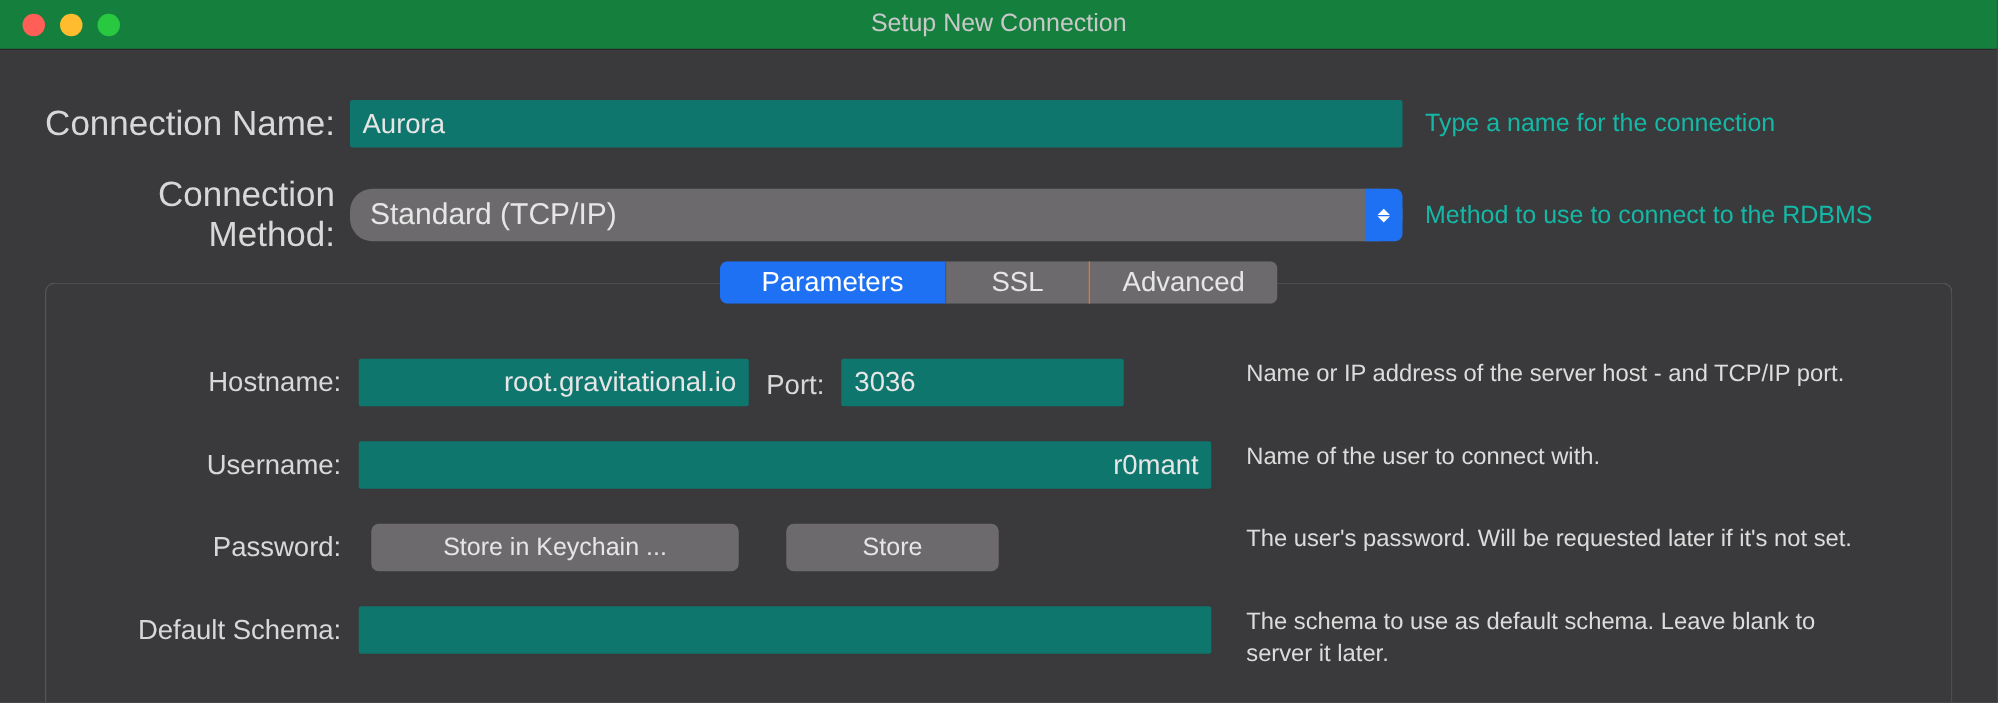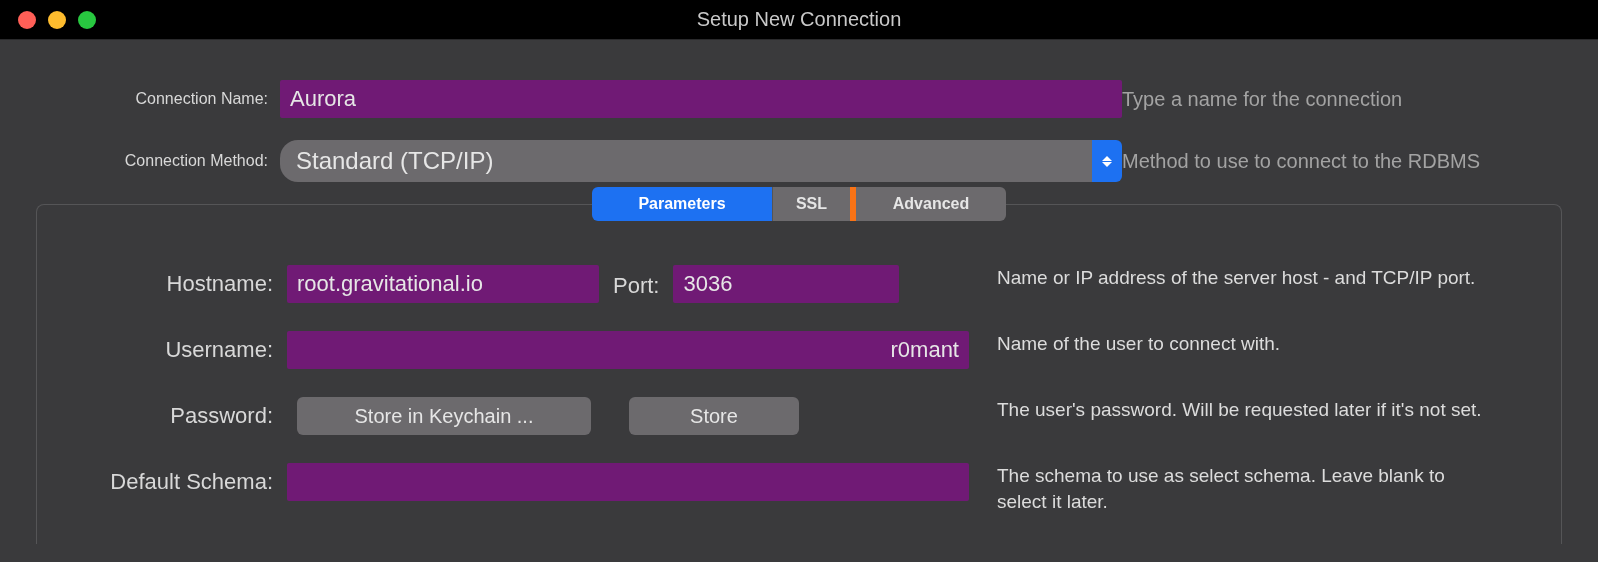--- a/index.html
+++ b/index.html
@@ -7,21 +7,21 @@
     background: #3a3a3c;
     font-family: -apple-system, "Helvetica Neue", Arial, sans-serif;
     font-size: 20px;
     color: #d8d8d8;
     width: 1598px;
     height: 562px;
     overflow: hidden;
   }
   .titlebar {
     height: 40px;
-    background: #000000;
+    background: #15803d;
     display: flex;
     align-items: center;
     position: relative;
     border-bottom: 1px solid #2a2a2c;
   }
   .traffic-lights {
     display: flex;
     gap: 12px;
     padding-left: 18px;
   }
@@ -45,35 +45,36 @@
   .toprow {
     display: flex;
     align-items: center;
     margin-bottom: 22px;
   }
   .toprow .label {
     width: 244px;
     text-align: right;
     padding-right: 12px;
     color: #d8d8d8;
-    font-size: 16px;
+    font-size: 28px;
   }
   input.field {
-    background: #701a75;
+    background: #0f766e;
     border: none;
     border-radius: 2px;
     height: 38px;
     font-size: 22px;
     color: #e6e6e6;
     padding: 0 10px;
     outline: none;
   }
   .name-input { width: 842px; }
   .hint {
-    color: #a3a3a3;
+    margin-left: 18px;
+    color: #14b8a6;
     font-size: 20px;
     flex: 1;
   }
   .select-wrap {
     position: relative;
     width: 842px;
     height: 42px;
     background: #6c6a6d;
     border-radius: 18px;
     display: flex;
@@ -119,33 +120,32 @@
     display: flex;
     border-radius: 6px;
     overflow: hidden;
     background: #3a3a3c;
   }
   .tab {
     height: 34px;
     display: flex;
     align-items: center;
     justify-content: center;
-    font-size: 16px;
+    font-size: 22px;
     background: #6c6a6d;
     color: #e6e6e6;
     border: none;
     cursor: pointer;
-    font-weight: bold;
   }
   .tab.active {
     background: #1d71f2;
     color: #fff;
   }
   .tab.t1 { width: 180px; }
-  .tab.t2 { width: 84px; border-left: 1px solid #555; border-right: 6px solid #f97316; }
+  .tab.t2 { width: 116px; border-left: 1px solid #555; border-right: 1px solid #f97316; }
   .tab.t3 { width: 150px; }
 
   .param-row {
     display: flex;
     align-items: flex-start;
     margin-bottom: 28px;
   }
   .param-label {
     width: 220px;
     text-align: right;
@@ -160,21 +160,21 @@
     gap: 14px;
     width: 686px;
   }
   .param-hint {
     margin-left: 24px;
     width: 500px;
     color: #dcdcdc;
     font-size: 19px;
     line-height: 1.35;
   }
-  .hostname-input { width: 312px; }
+  .hostname-input { width: 312px; text-align: right; }
   .port-label { font-size: 22px; padding-top:4px; color:#d8d8d8; }
   .port-input { width: 226px; }
   .username-input { width: 682px; text-align: right; }
   .schema-input { width: 682px; }
   button.btn {
     background: #6c6a6d;
     color: #e6e6e6;
     border: none;
     border-radius: 6px;
     height: 38px;
@@ -248,17 +248,17 @@
         <button class="btn clear">Store</button>
       </div>
       <div class="param-hint">The user's password. Will be requested later if it's not set.</div>
     </div>
 
     <div class="param-row">
       <div class="param-label">Default Schema:</div>
       <div class="param-controls">
         <input class="field schema-input" value="" style="">
       </div>
-      <div class="param-hint">The schema to use as select schema. Leave blank to select it later.</div>
+      <div class="param-hint">The schema to use as default schema. Leave blank to server it later.</div>
     </div>
 
   </div>
 </div>
 
 </body></html>

